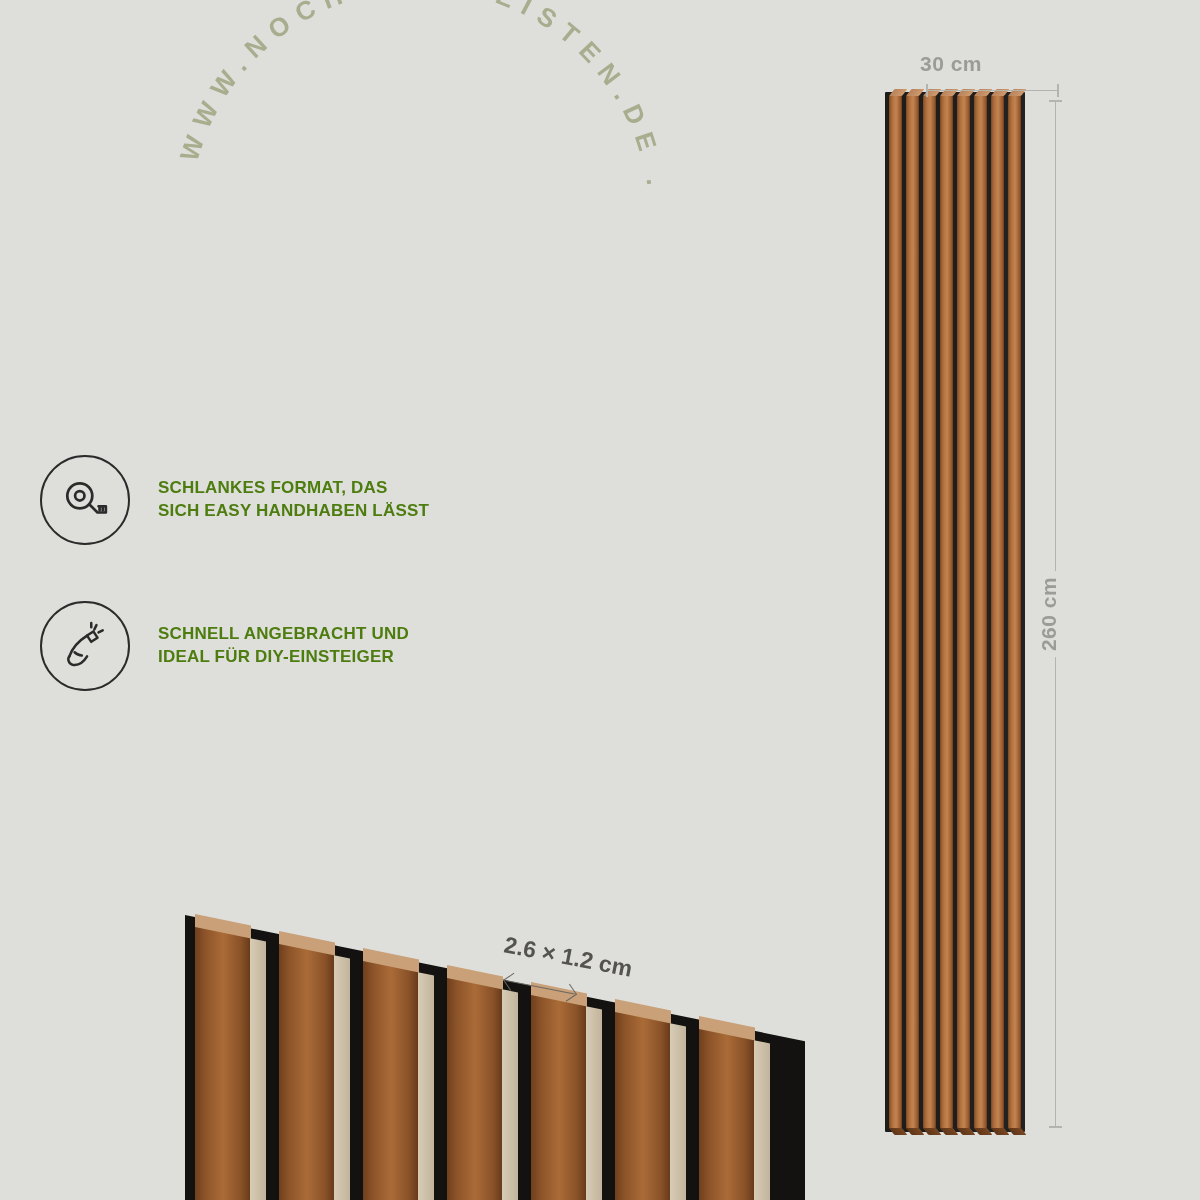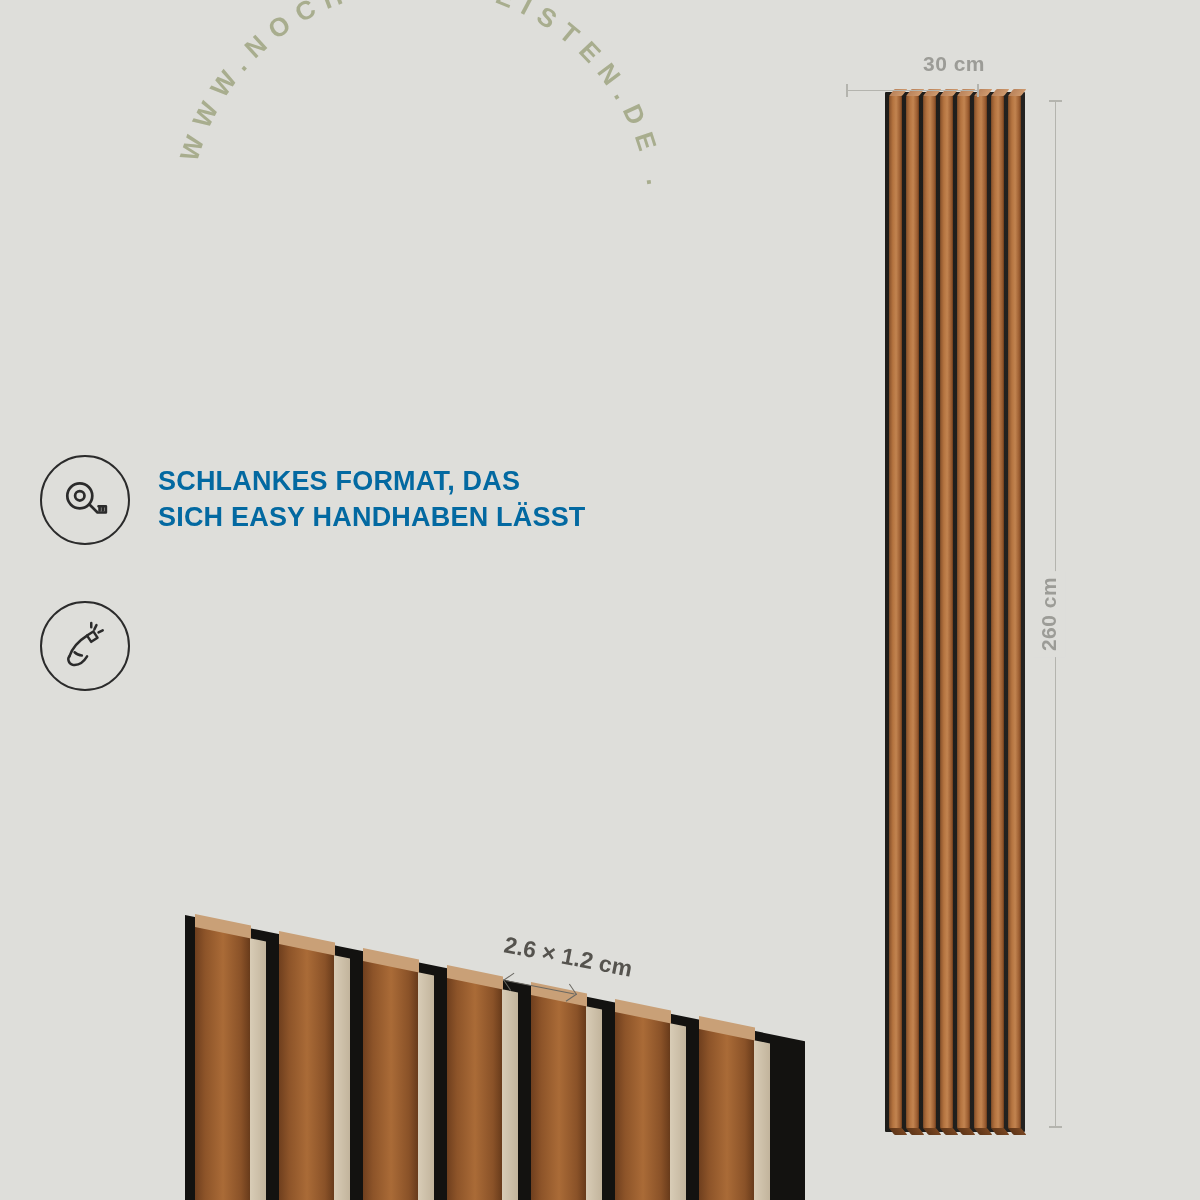--- a/index.html
+++ b/index.html
@@ -84,23 +84,23 @@
     justify-content: center;
     margin-right: 28px;
   }
   .feature-icon svg {
     width: 50px;
     height: 50px;
   }
   .feature-text {
     font-family: "Liberation Sans", sans-serif;
     font-weight: 700;
-    font-size: 27px;
+    font-size: 17px;
     line-height: 1.33;
-    color: #0369a1;
+    color: #4d7c0f;
     text-transform: uppercase;
     letter-spacing: 0.2px;
     white-space: pre-line;
   }
 
   
   .panel-tall {
     position: absolute;
     left: 885px;
     top: 92px;
@@ -154,24 +154,24 @@
   
   .dim {
     position: absolute;
     color: #9c9c97;
     font-family: "Liberation Sans", sans-serif;
     font-weight: 700;
     font-size: 21px;
     letter-spacing: 0.5px;
   }
   .dim-width {
-    left: 840px;
+    left: 920px;
     top: 52px;
     width: 145px;
-    text-align: right;
+    text-align: left;
   }
   .dim-width .bar {
     position: relative;
     margin-top: 8px;
     height: 14px;
   }
   .dim-width .bar::before {
     content: "";
     position: absolute;
     left: 6px; right: 6px; top: 6px;
@@ -348,20 +348,22 @@
     <div class="feature">
       <div class="feature-icon">
         <svg viewBox="0 0 48 48" fill="none" stroke="#2b2b2b" stroke-width="2.4" stroke-linecap="round" stroke-linejoin="round">
           <path d="M9 34 C12 25 18 19 26 14"></path>
           <path d="M26 14 L32 10 L36 16 L30 20 Z"></path>
           <path d="M33 8 L35 4 M37 11 L41 9 M30 6 L30 2"></path>
           <path d="M9 34 C7 36 8 41 12 42 C18 43 23 39 26 34"></path>
           <path d="M14 30 C16 32 18 33 21 33"></path>
         </svg>
       </div>
+      <div class="feature-text">SCHNELL ANGEBRACHT UND
+IDEAL FÜR DIY-EINSTEIGER</div>
     </div>
 
   </div>
 
   <div class="panel-tall">
     <div class="backer"></div>
     <div class="slat" style="left:4px">
         <i></i>
         <span class="slat-top"></span>
         <span class="slat-bot"></span>

